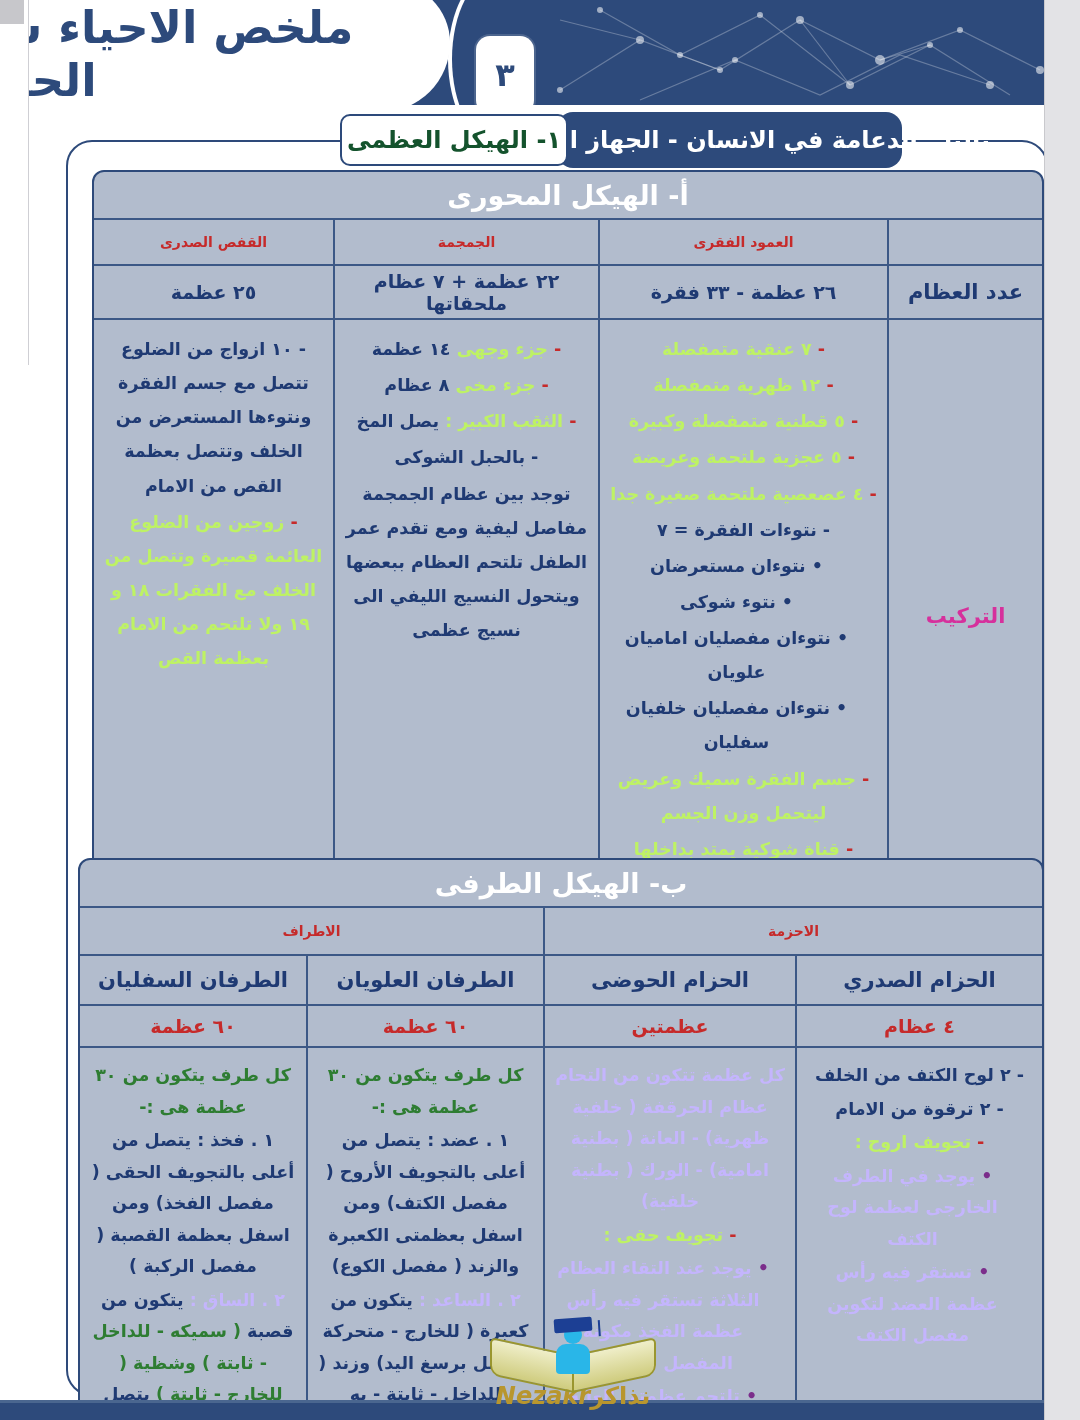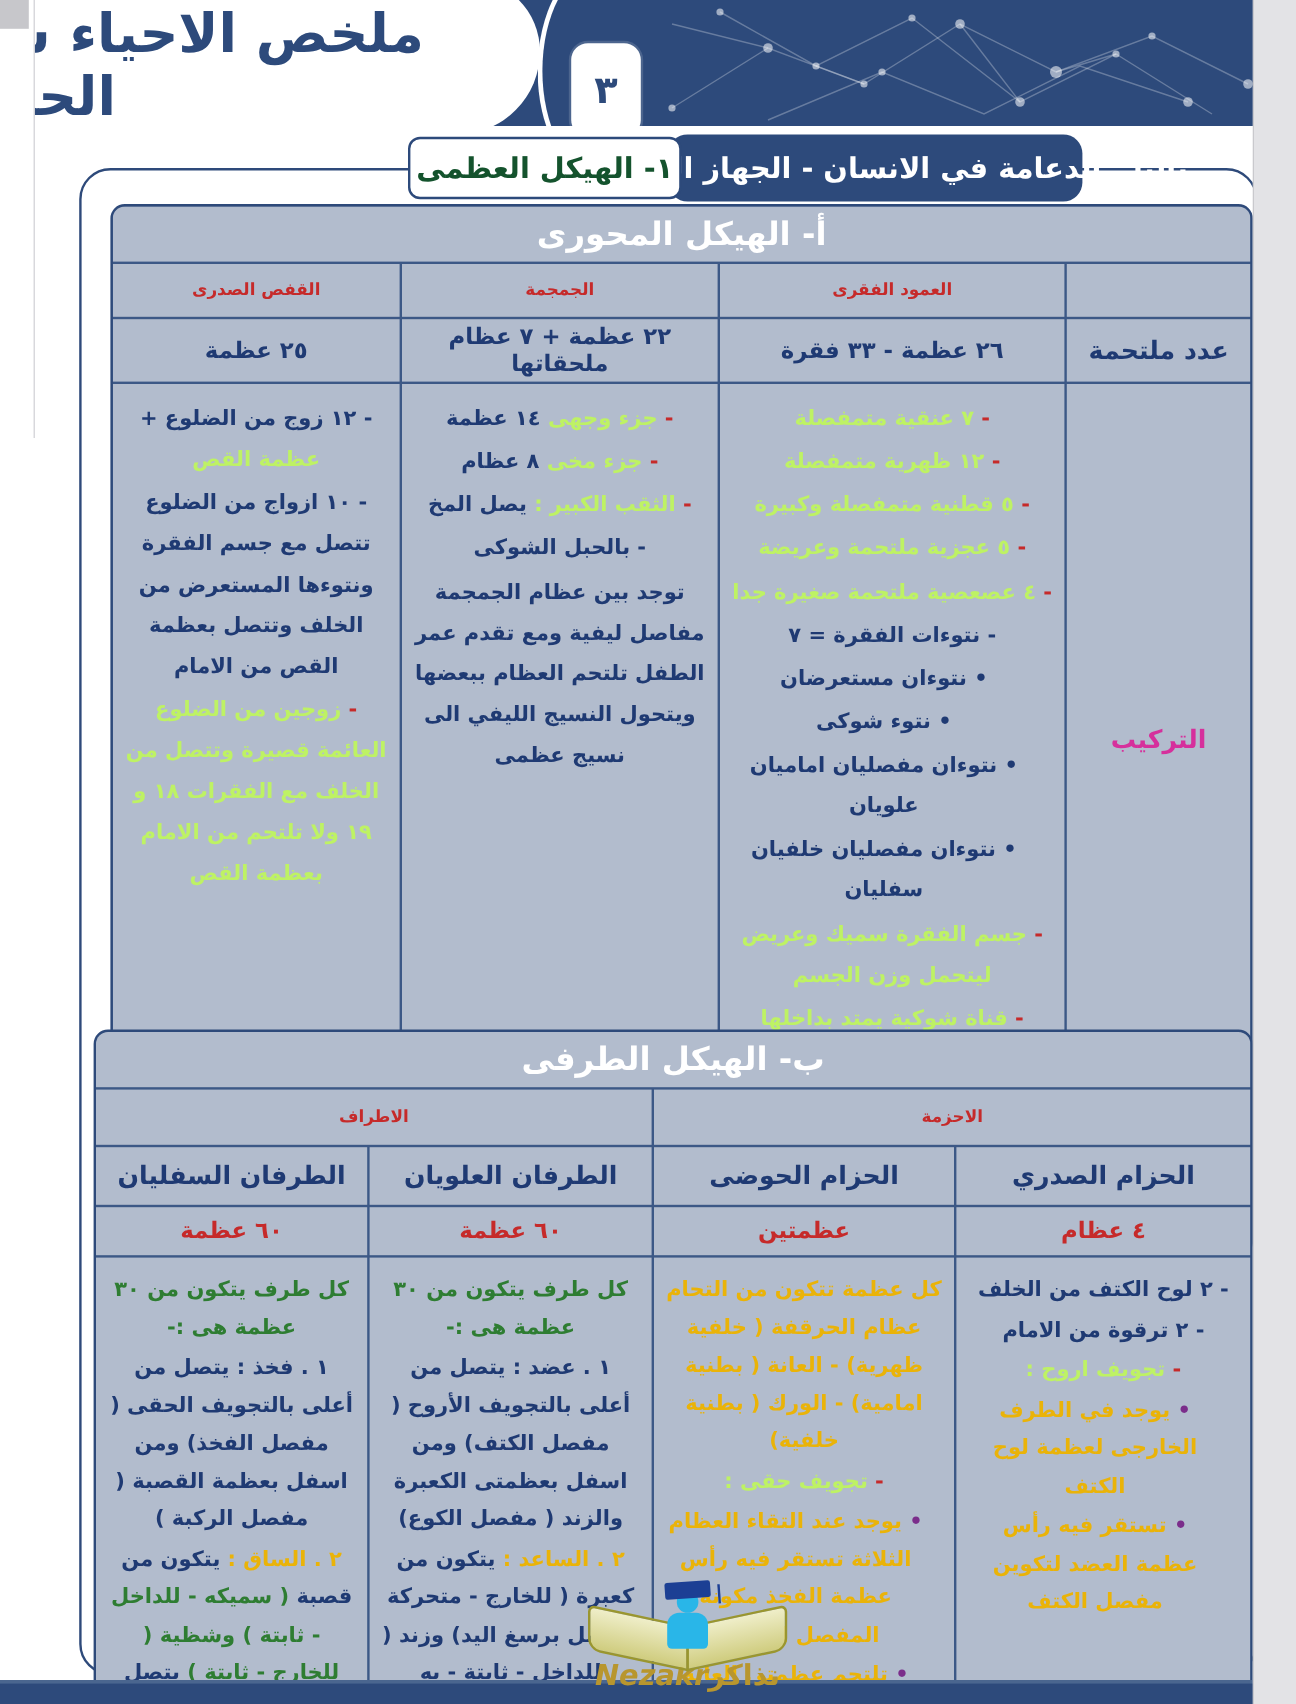--- a/index.html
+++ b/index.html
@@ -77,21 +77,21 @@
   .hdr-navy{color:#1f3a73;font-size:21px;font-weight:bold;}
   .row-label{color:#1f3a73;font-size:21px;font-weight:bold;}
   .row-label.magenta{color:#d6309c;}
   .count{color:#1f3a73;font-size:19px;font-weight:bold;}
   .count.red{color:#c62a2a;}
   
   .line{font-size:17.5px;font-weight:bold;line-height:1.8;margin:1px 0;color:#1f3a73;}
   .b-dash::before{content:"- ";}
   .b-dot::before{content:"\2022  ";}
   .b-dot{padding-right:14px;}
-  .c-navy{color:#1f3a73;} .c-red{color:#bef264;} .c-purple{color:#eab308;}
+  .c-navy{color:#1f3a73;} .c-red{color:#bef264;} .c-purple{color:#c4b5fd;}
   .c-green{color:#2e7d32;}
   .line.c-red{color:#c62a2a;} .line.c-purple{color:#7b2d8b;} .line.c-green{color:#2e7d32;}
   .ta-struct .line{line-height:1.95;}
   
   .bottom-bar{left:0;top:1400px;width:1045px;height:20px;background:#2d4a7b;border-top:3px solid #4a668f;}
   
   .nezakr{left:468px;top:1318px;width:210px;height:92px;z-index:6;display:flex;flex-direction:column;align-items:center;}
   .nz-icon{position:relative;width:170px;height:62px;}
   .nz-book-l,.nz-book-r{position:absolute;top:28px;width:80px;height:34px;background:linear-gradient(#efeec9,#cfcc7e);border:2px solid #9a962f;}
   .nz-book-l{left:2px;transform:skewY(12deg);border-radius:6px 0 0 10px;}
@@ -164,21 +164,21 @@
 </div>
 
 <div class="abs grid table-a">
   <div class="cell t-title">أ- الهيكل المحورى</div>
 
   <div class="cell"></div>
   <div class="cell hdr-red">العمود الفقرى</div>
   <div class="cell hdr-red">الجمجمة</div>
   <div class="cell hdr-red">القفص الصدرى</div>
 
-  <div class="cell row-label">عدد ملتحمة</div>
+  <div class="cell row-label">عدد العظام</div>
   <div class="cell count">٢٦ عظمة  -  ٣٣ فقرة</div>
   <div class="cell count">٢٢ عظمة + ٧ عظام ملحقاتها</div>
   <div class="cell count">٢٥ عظمة</div>
 
   <div class="cell row-label magenta">التركيب</div>
   <div class="cell top ta-struct">
       <div class="line c-red b-dash"><span class="c-red">٧ عنقية متمفصلة</span></div>
       <div class="line c-red b-dash"><span class="c-red">١٢ ظهرية متمفصلة</span></div>
       <div class="line c-red b-dash"><span class="c-red">٥ قطنية متمفصلة وكبيرة</span></div>
       <div class="line c-red b-dash"><span class="c-red">٥ عجزية ملتحمة وعريضة</span></div>
@@ -192,21 +192,20 @@
       <div class="line c-red b-dash"><span class="c-red">قناة شوكية يمتد بداخلها الحبل الشوكى لحمايته</span></div>
     </div>
   <div class="cell top ta-struct">
       <div class="line c-red b-dash"><span class="c-red">جزء وجهى</span><span class="c-navy"> ١٤ عظمة</span></div>
       <div class="line c-red b-dash"><span class="c-red">جزء مخى</span><span class="c-navy"> ٨ عظام</span></div>
       <div class="line c-red b-dash"><span class="c-red">الثقب الكبير :</span><span class="c-navy"> يصل المخ</span></div>
       <div class="line c-navy b-dash"><span class="c-navy">بالحبل الشوكى</span></div>
       <div class="line c-navy"><span class="c-navy">توجد بين عظام الجمجمة مفاصل ليفية ومع تقدم عمر الطفل تلتحم العظام ببعضها ويتحول النسيج الليفي الى نسيج عظمى</span></div>
     </div>
   <div class="cell top ta-struct">
-      <div class="line c-navy b-dash"><span class="c-navy">١٢ زوج من الضلوع +</span><span class="c-red"> عظمة القص</span></div>
       <div class="line c-navy b-dash"><span class="c-navy">١٠ ازواج من الضلوع تتصل مع جسم الفقرة ونتوءها المستعرض من الخلف وتتصل بعظمة القص من الامام</span></div>
       <div class="line c-red b-dash"><span class="c-red">زوجين من الضلوع العائمة قصيرة وتتصل من الخلف مع الفقرات ١٨ و ١٩ ولا تلتحم من الامام بعظمة القص</span></div>
     </div>
 
   <div class="cell row-label">الأهمية</div>
   <div class="cell top">
       <div class="line c-navy b-dash"><span class="c-navy">تدعيم الجسم</span></div>
       <div class="line c-navy b-dash"><span class="c-navy">حماية الحبل الشوكى</span></div>
       <div class="line c-navy b-dash"><span class="c-navy">حركة النصف العلوى من الجسم</span></div>
     </div>

